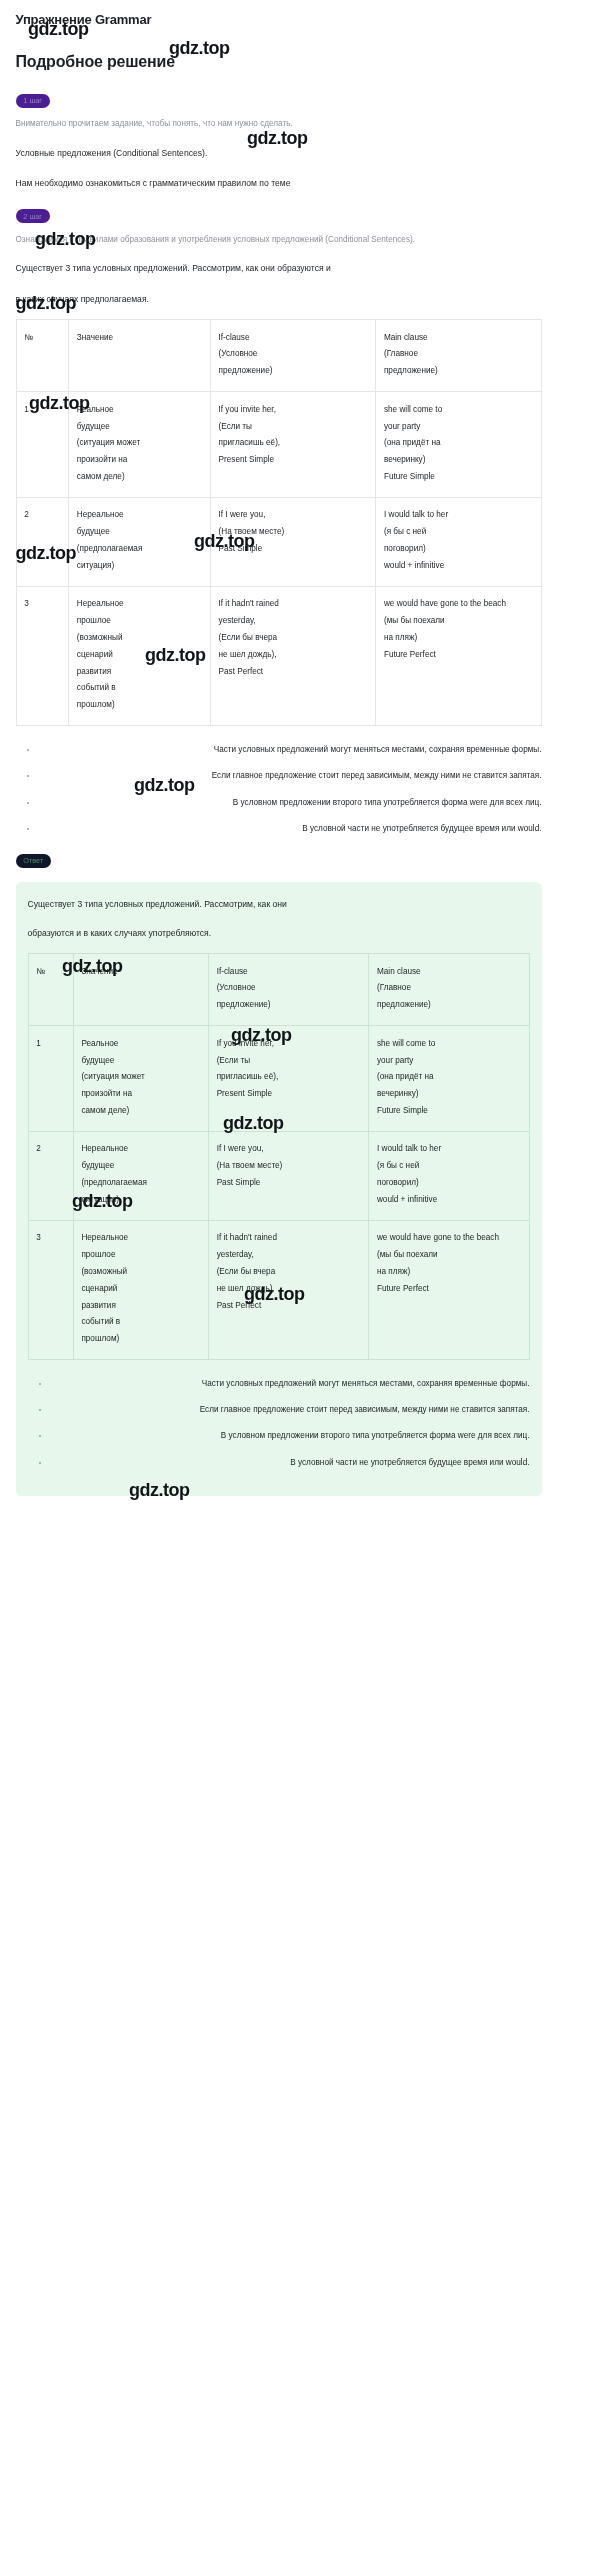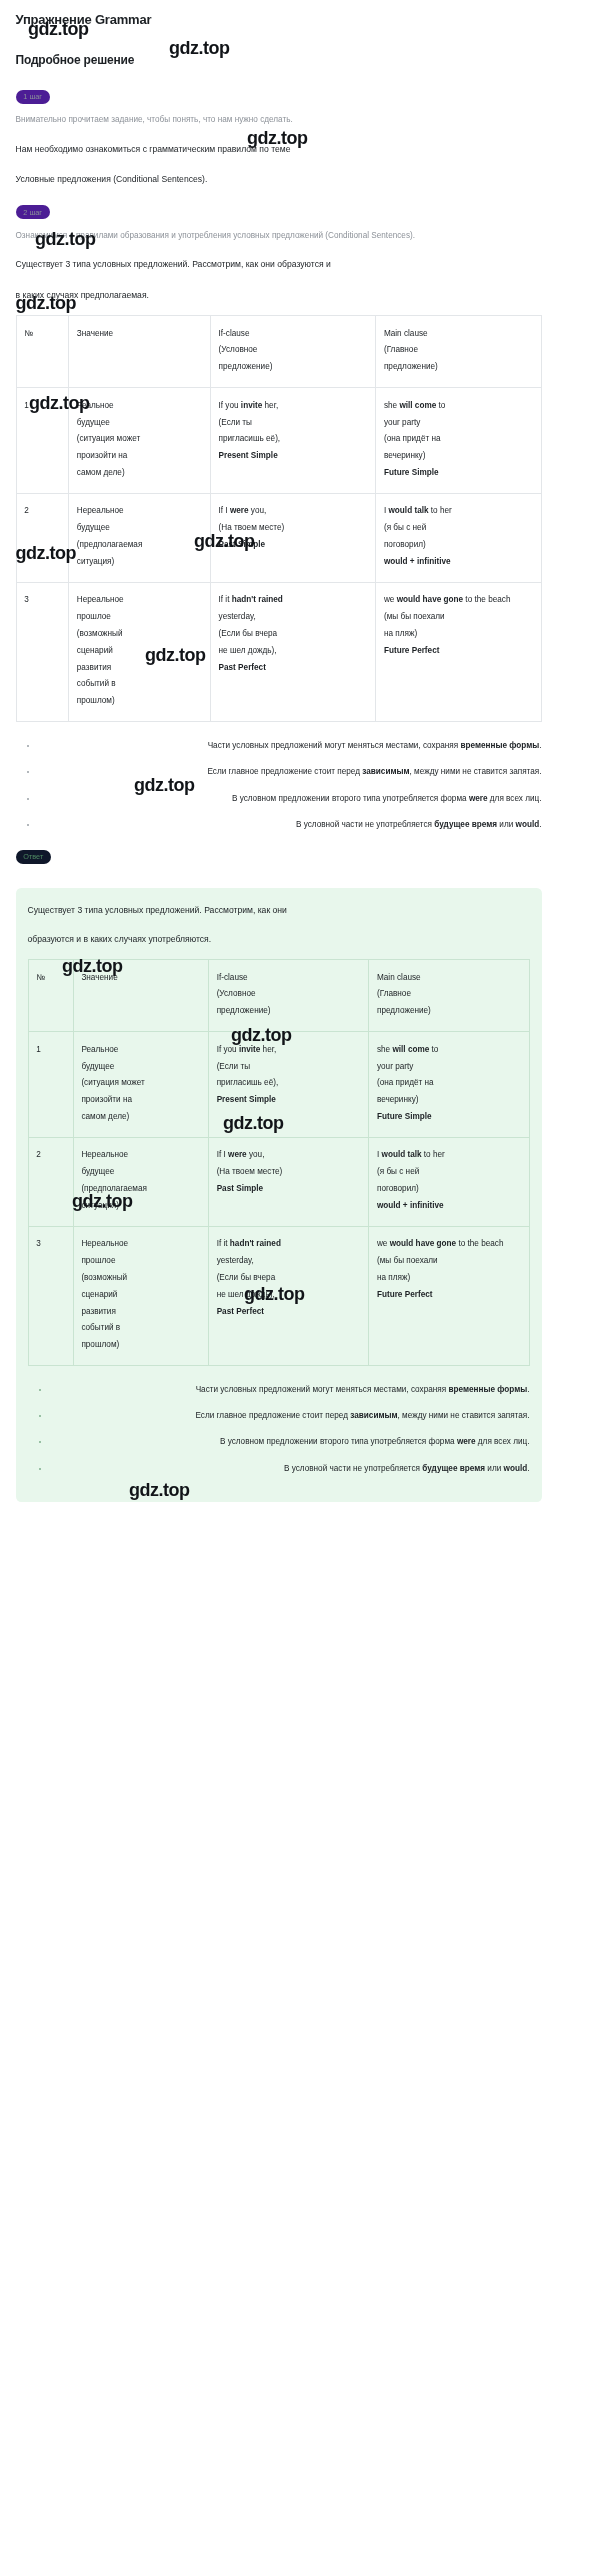--- a/index.html
+++ b/index.html
@@ -13,21 +13,21 @@
   }
   .page { width:557px; padding: 12px 15.5px 8.6px 15.5px; position:relative; }
 
   h1.title {
     font-size: 13px;
     font-weight: bold;
     margin: 0 0 26px 0;
     letter-spacing: -0.2px;
   }
   h2.subtitle {
-    font-size: 12px;
+    font-size: 16px;
     font-weight: bold;
     margin: 0 0 19px 0;
     letter-spacing: -0.2px;
   }
   .step-badge {
     display: inline-block;
     background: #4c1d95;
     color: #8b9199;
     font-size: 7.3px;
     border-radius: 7.8px;
@@ -73,41 +73,41 @@
     line-height: 2.05;
     color: #1c2024;
   }
   table.cond td.num { width: 10%; }
   table.cond td.mean { width: 27%; }
   table.cond td.ifc { width: 31.5%; }
   table.cond td.main { width: 31.5%; }
   .hdr-line { display:block; }
   .hdr-gap { height: 15.5px; }
   .cellline { display:block; }
-  b { font-weight: bold; }
+  b { font-weight: normal; }
 
   ul.notes {
     margin: 3.5px 0 14px 0;
     padding-left: 22.4px;
     text-align: right;
   }
   ul.notes li {
     font-size: 8.2px;
     line-height: 1.85;
     margin-bottom: 11.2px;
     color: #1c2024;
     padding-left: 3.5px;
   }
   ul.notes li::marker { color:#9aa0a6; }
 
   .answer-box {
     background: #e8f7ec;
     border-radius: 5.2px;
     padding: 14px 12px 12px 12px;
-    margin-top: 16px;
+    margin-top: 6px;
   }
   .answer-box p.body { margin-bottom: 12px; }
   .answer-box table.cond td { border: 0.9px solid #c9e4d1; }
   .answer-box table.cond td.num { width: 9%; }
   .answer-box table.cond td.mean { width: 27%; }
   .answer-box table.cond td.ifc { width: 32%; }
   .answer-box table.cond td.main { width: 32%; }
   .answer-box ul.notes li::marker { color:#7fae8d; }
 
   
@@ -127,22 +127,22 @@
 <body>
 
 <div class="page">
 
   <h1 class="title">Упражнение Grammar</h1>
   <h2 class="subtitle">Подробное решение</h2>
 
   <div>
     <span class="step-badge">1 шаг</span>
     <p class="muted">Внимательно прочитаем задание, чтобы понять, что нам нужно сделать.</p>
+    <p class="body">Условные предложения (Conditional Sentences).</p>
     <p class="body">Нам необходимо ознакомиться с грамматическим правилом по теме</p>
-    <p class="body">Условные предложения (Conditional Sentences).</p>
   </div>
 
   <div>
     <span class="step-badge">2 шаг</span>
     <p class="muted">Ознакомимся с правилами образования и употребления условных предложений (Conditional Sentences).</p>
     <p class="body">Существует 3 типа условных предложений. Рассмотрим, как они образуются и</p>
     <p class="body tight">в каких случаях предполагаемая.</p>
   </div>
 
   <table class="cond">

